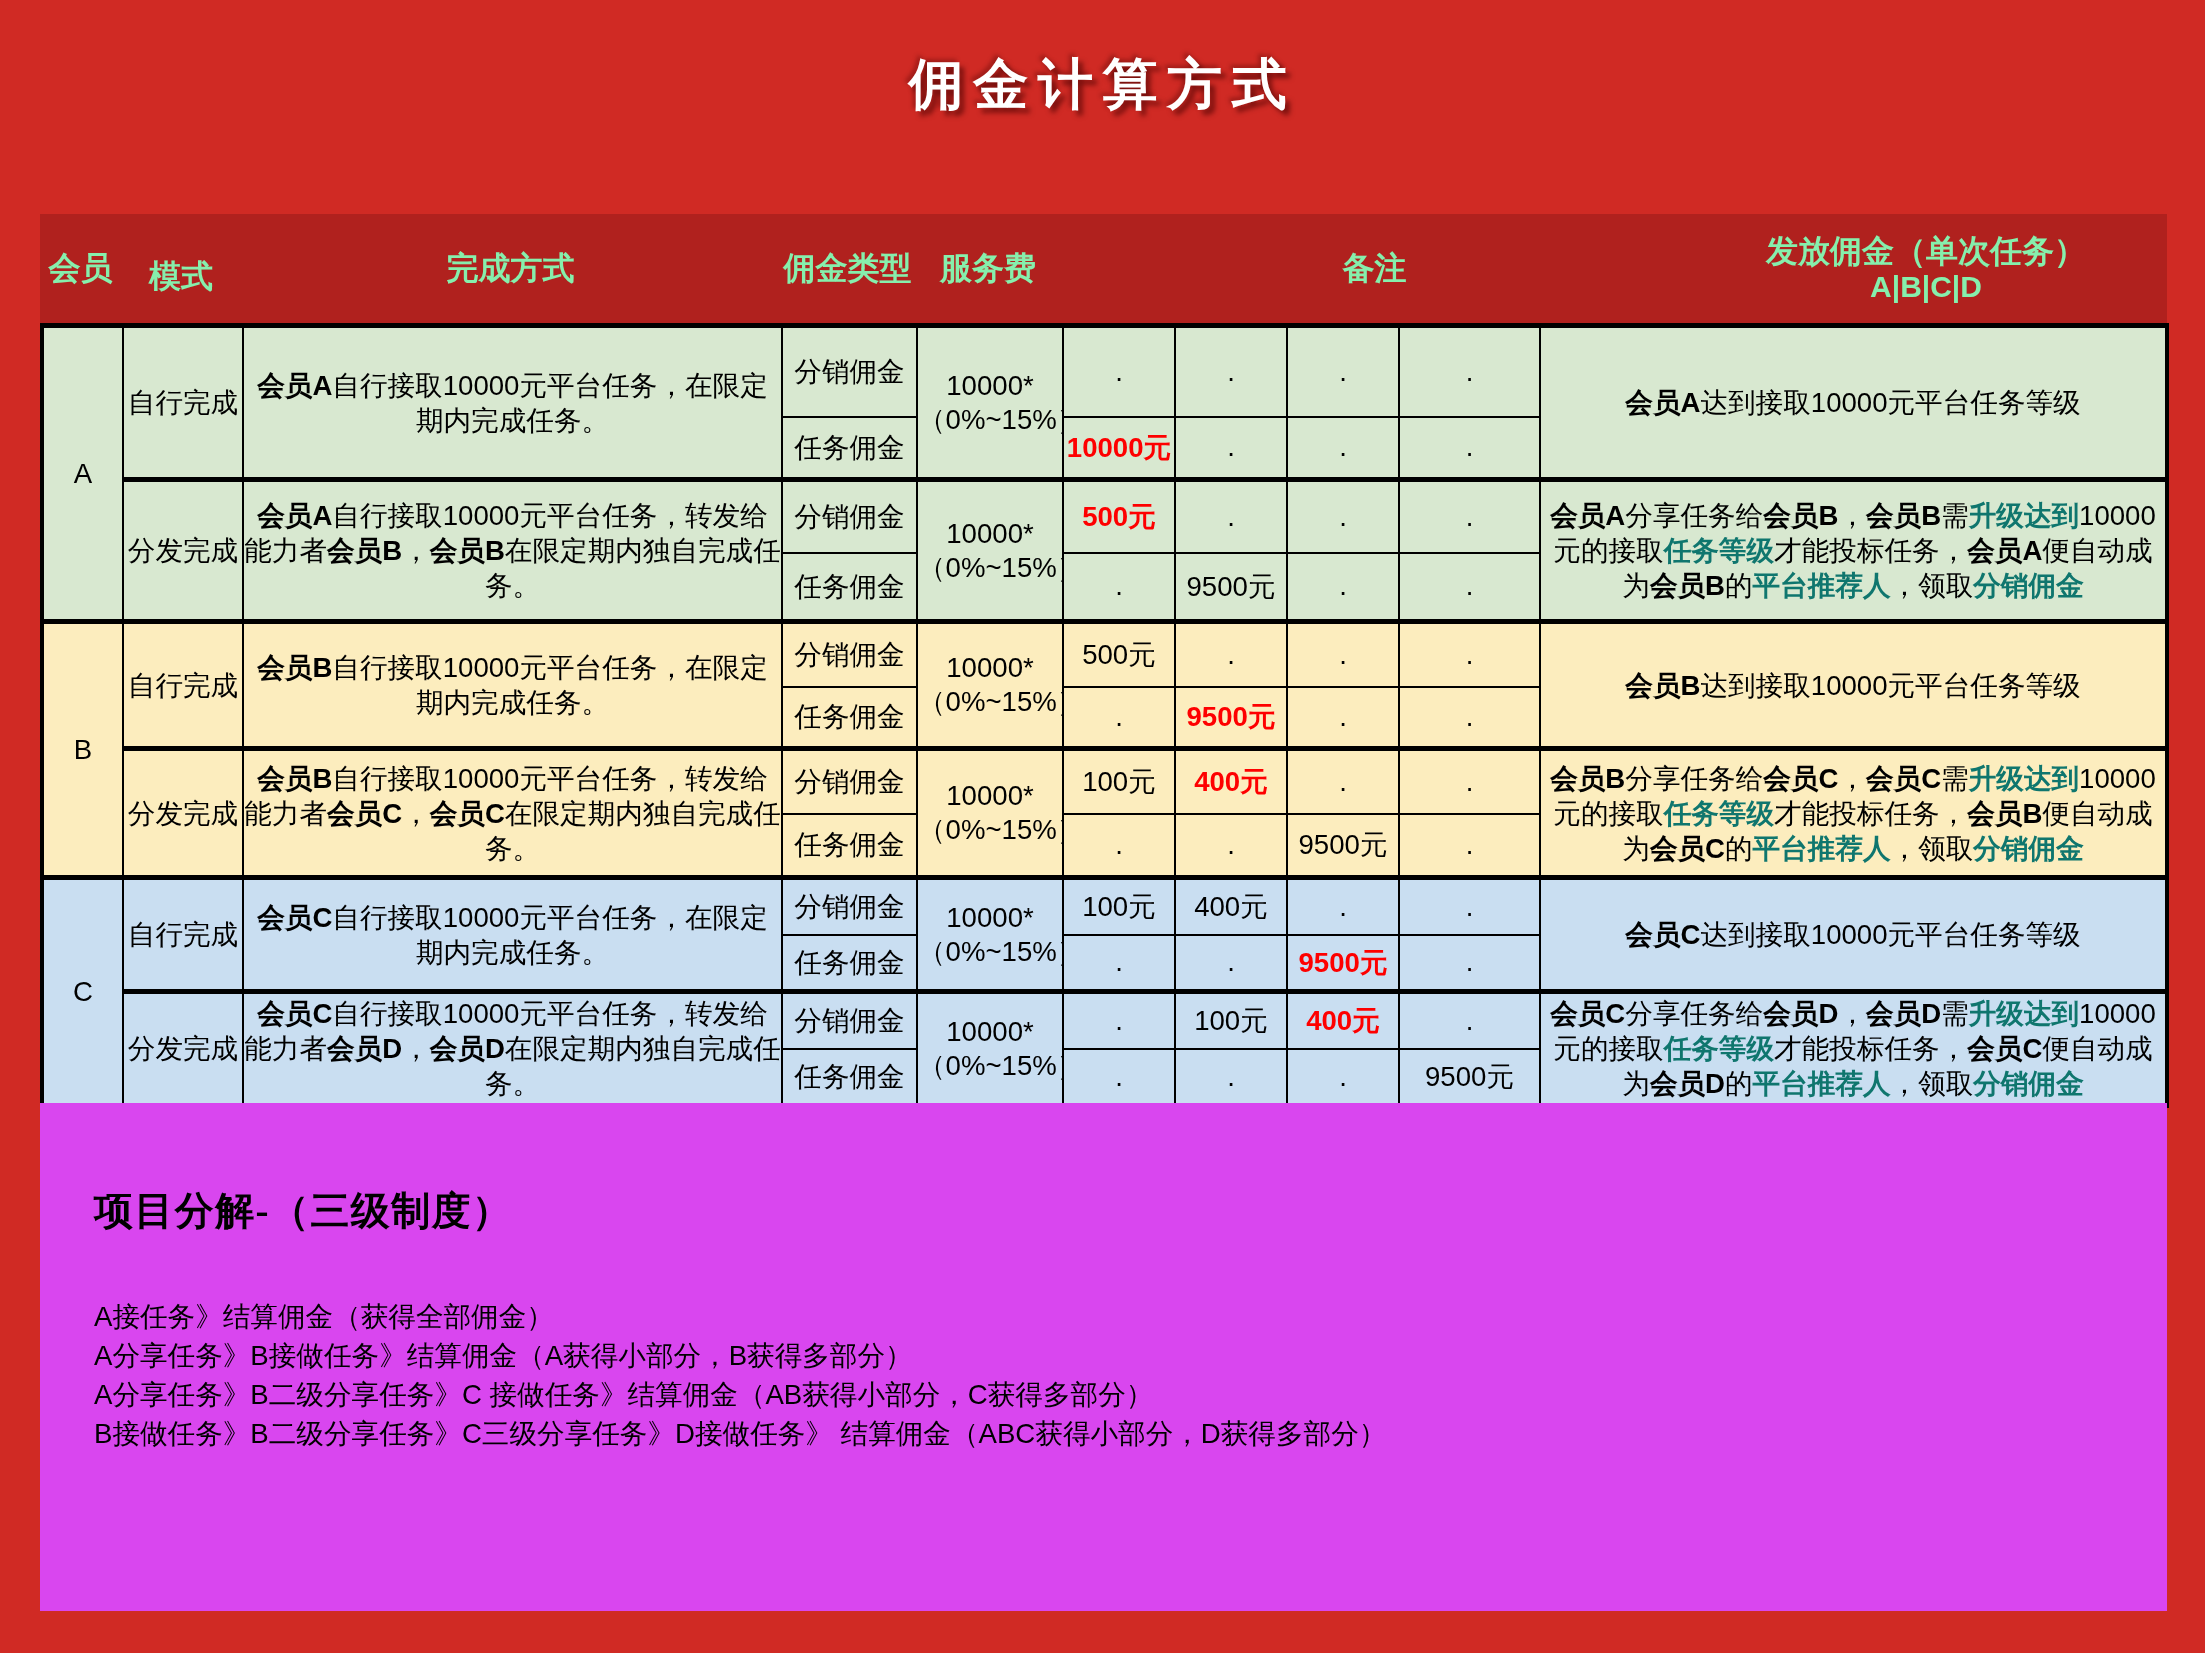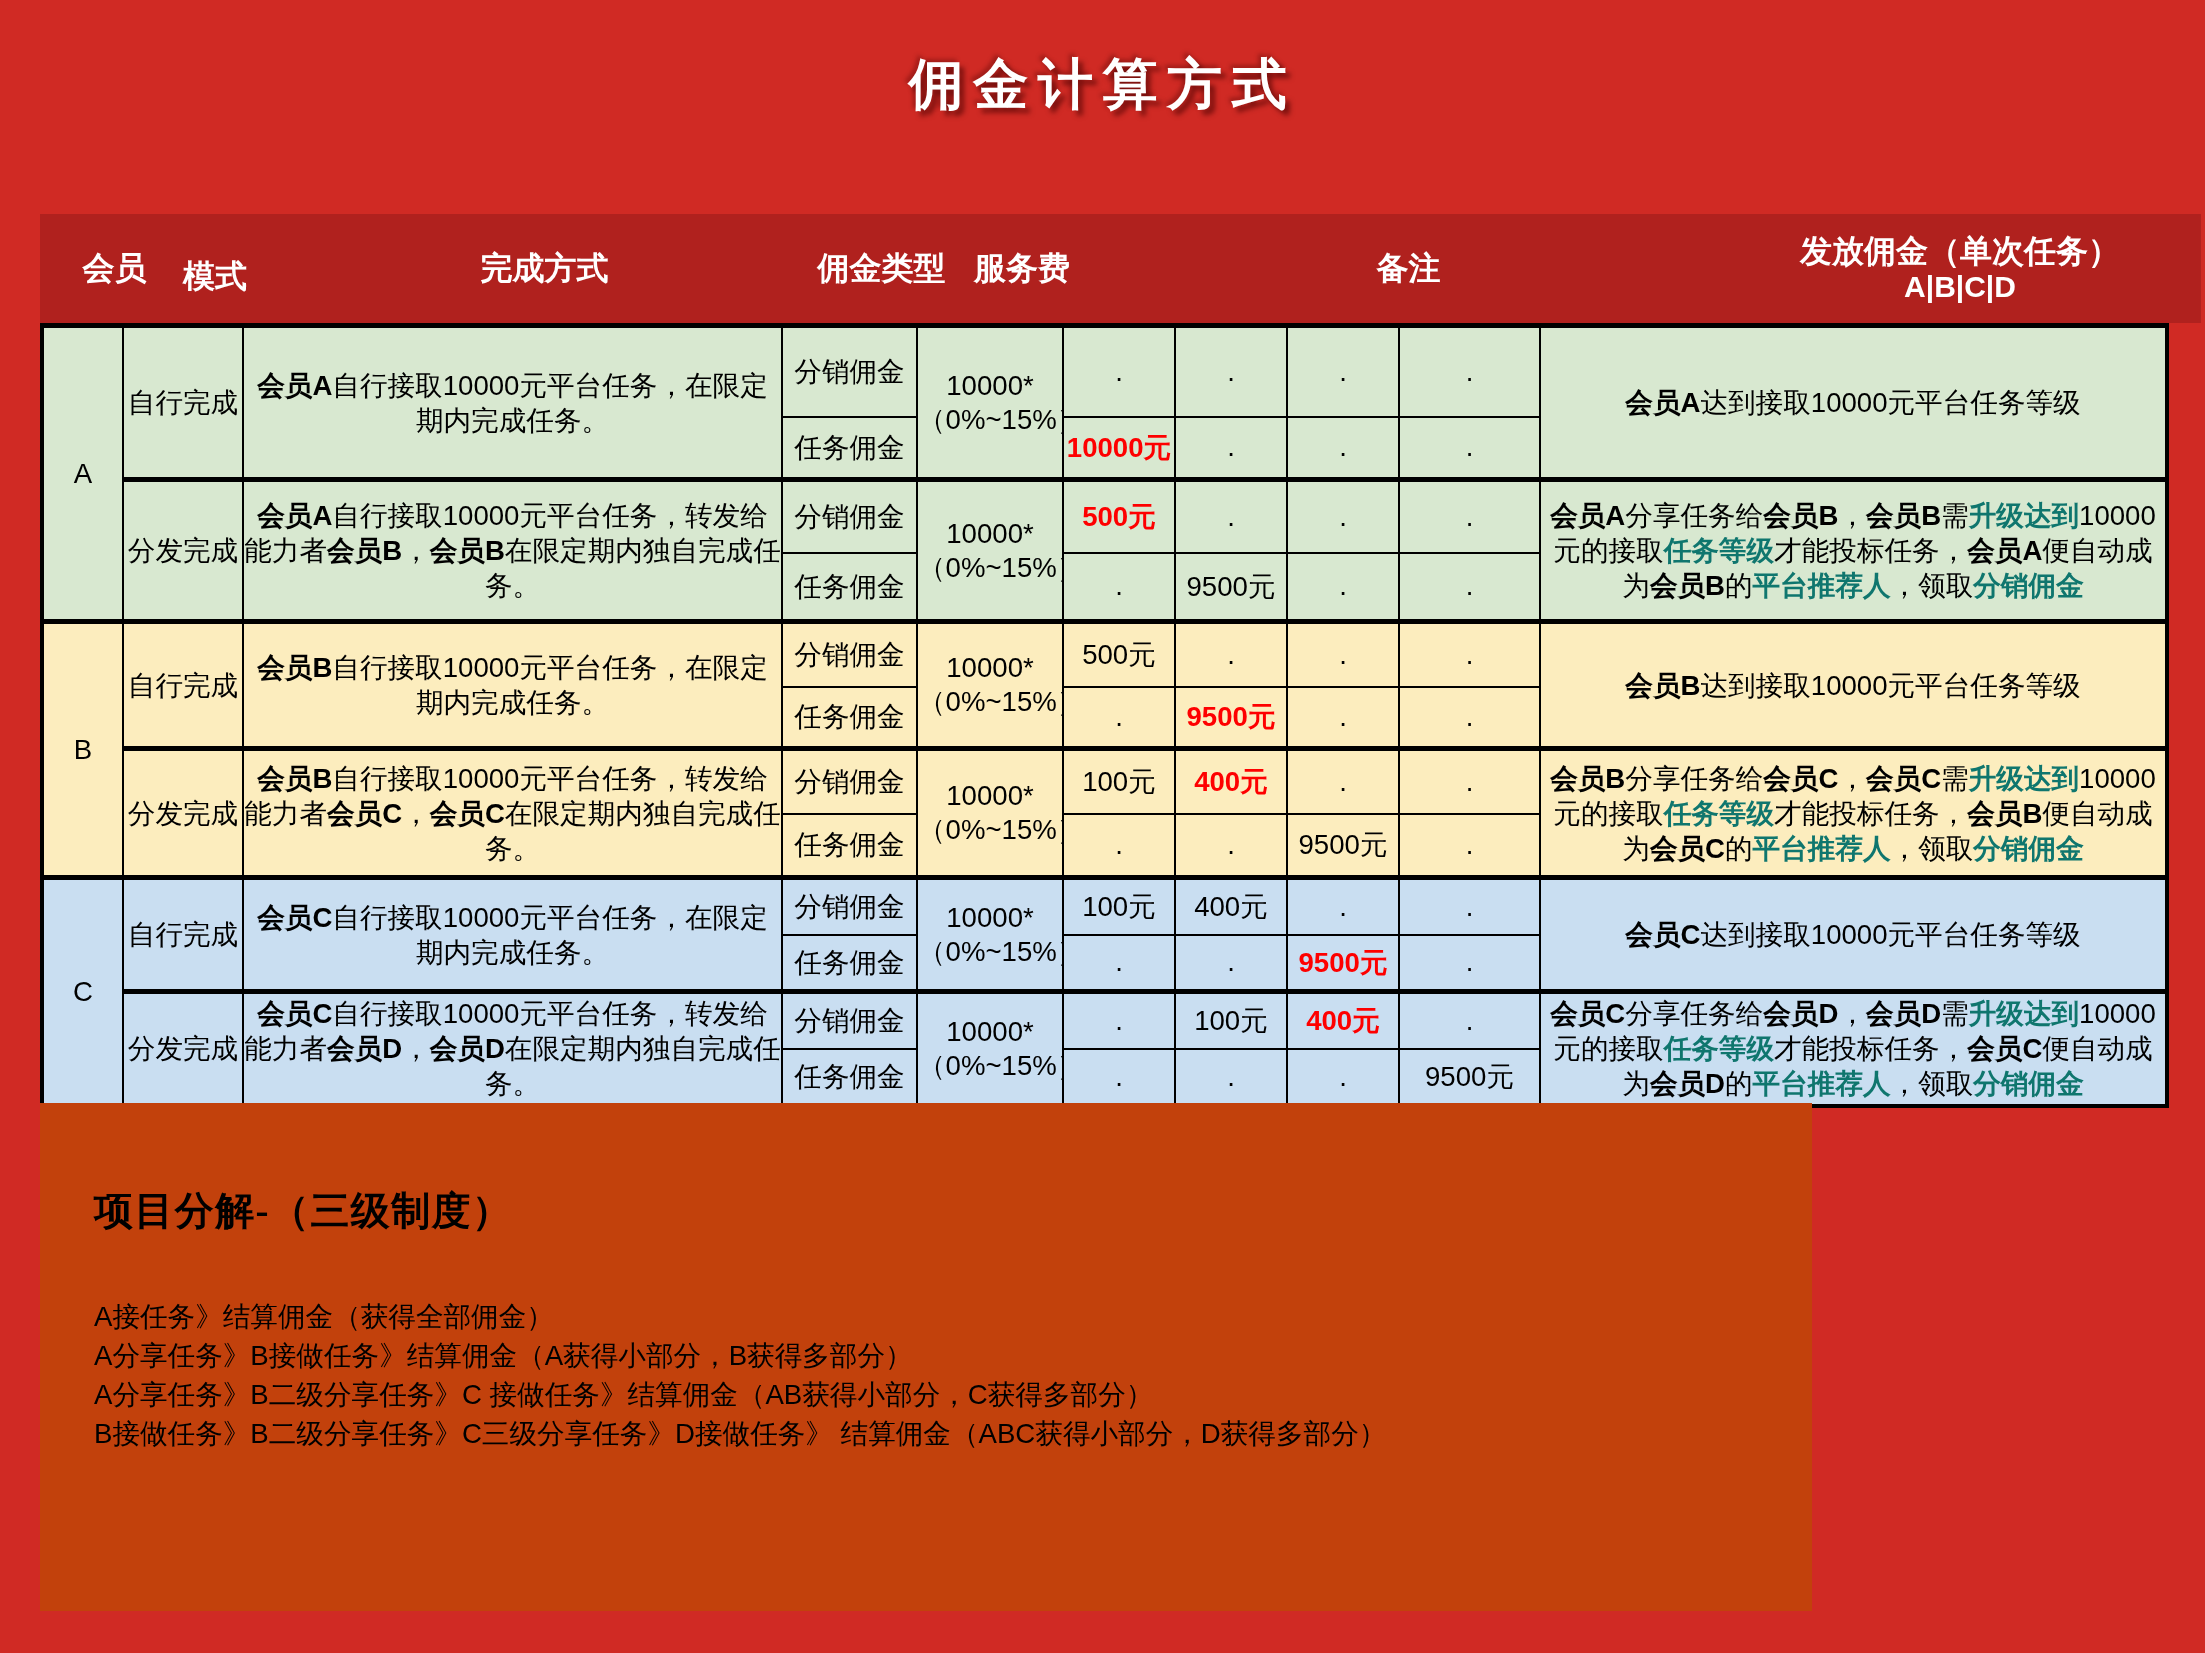--- a/index.html
+++ b/index.html
@@ -13,21 +13,21 @@
     position:absolute; top:48px; left:0; width:2205px;
     text-align:center; color:#fff; font-weight:bold; font-size:55px;
     letter-spacing:9.6px;
     font-family:"Liberation Serif","DejaVu Serif",serif;
     text-shadow:4.8px 4.8px 5.5px rgba(70,0,0,.6), -2.8px -2.8px 4.1px rgba(70,0,0,.35);
   }
   
   .thead{
     position:absolute; left:40px; top:214px; width:2127px; height:109px;
     background:#b0211e; display:flex; align-items:center;
-    color:#ffffff; font-weight:bold; font-size:32px;padding-left:34px;
+    color:#86efac; font-weight:bold; font-size:32px;
   }
   .thead .hc{box-sizing:border-box; text-align:center; line-height:1.15;}
   .hc.c-member{width:81px;} .hc.c-mode{width:120px;margin-top:16px;} .hc.c-method{width:539px;}
   .hc.c-ctype{width:135px;} .hc.c-fee{width:146px;} .hc.c-payout{width:476px;}
   .hc.c-remark{width:627px;}
   .hc .sub{font-size:30px;}
   
   table.grid{
     position:absolute; left:40px; top:323px; width:2127px;
     border-collapse:collapse; table-layout:fixed;
@@ -45,22 +45,22 @@
   }
   td.fee{font-size:26px; line-height:34px;}
   .sec-a td{background:#d8e8d0;}
   .sec-b td{background:#fcedbe;}
   .sec-c td{background:#c9def1;}
   .seg-b{font-weight:bold;}
   .seg-r{font-weight:bold; color:#0f766e;}
   td.val .red{font-weight:bold; color:#fe0000;text-align:center;}
   
   .panel{
-    position:absolute; left:40px; top:1103px; width:1772px; height:508px;
-    background:#c2410c;
+    position:absolute; left:40px; top:1103px; width:2127px; height:508px;
+    background:#d946ef;
   }
   .breakdown-heading{
     position:absolute; left:54px; top:81px;
     font-size:39px; font-weight:bold; letter-spacing:1.4px;
     font-family:"Liberation Serif","DejaVu Serif",serif;
   }
   .breakdown-lines{
     position:absolute; left:54px; top:194px;
     font-size:27.6px; line-height:39px;
   }

